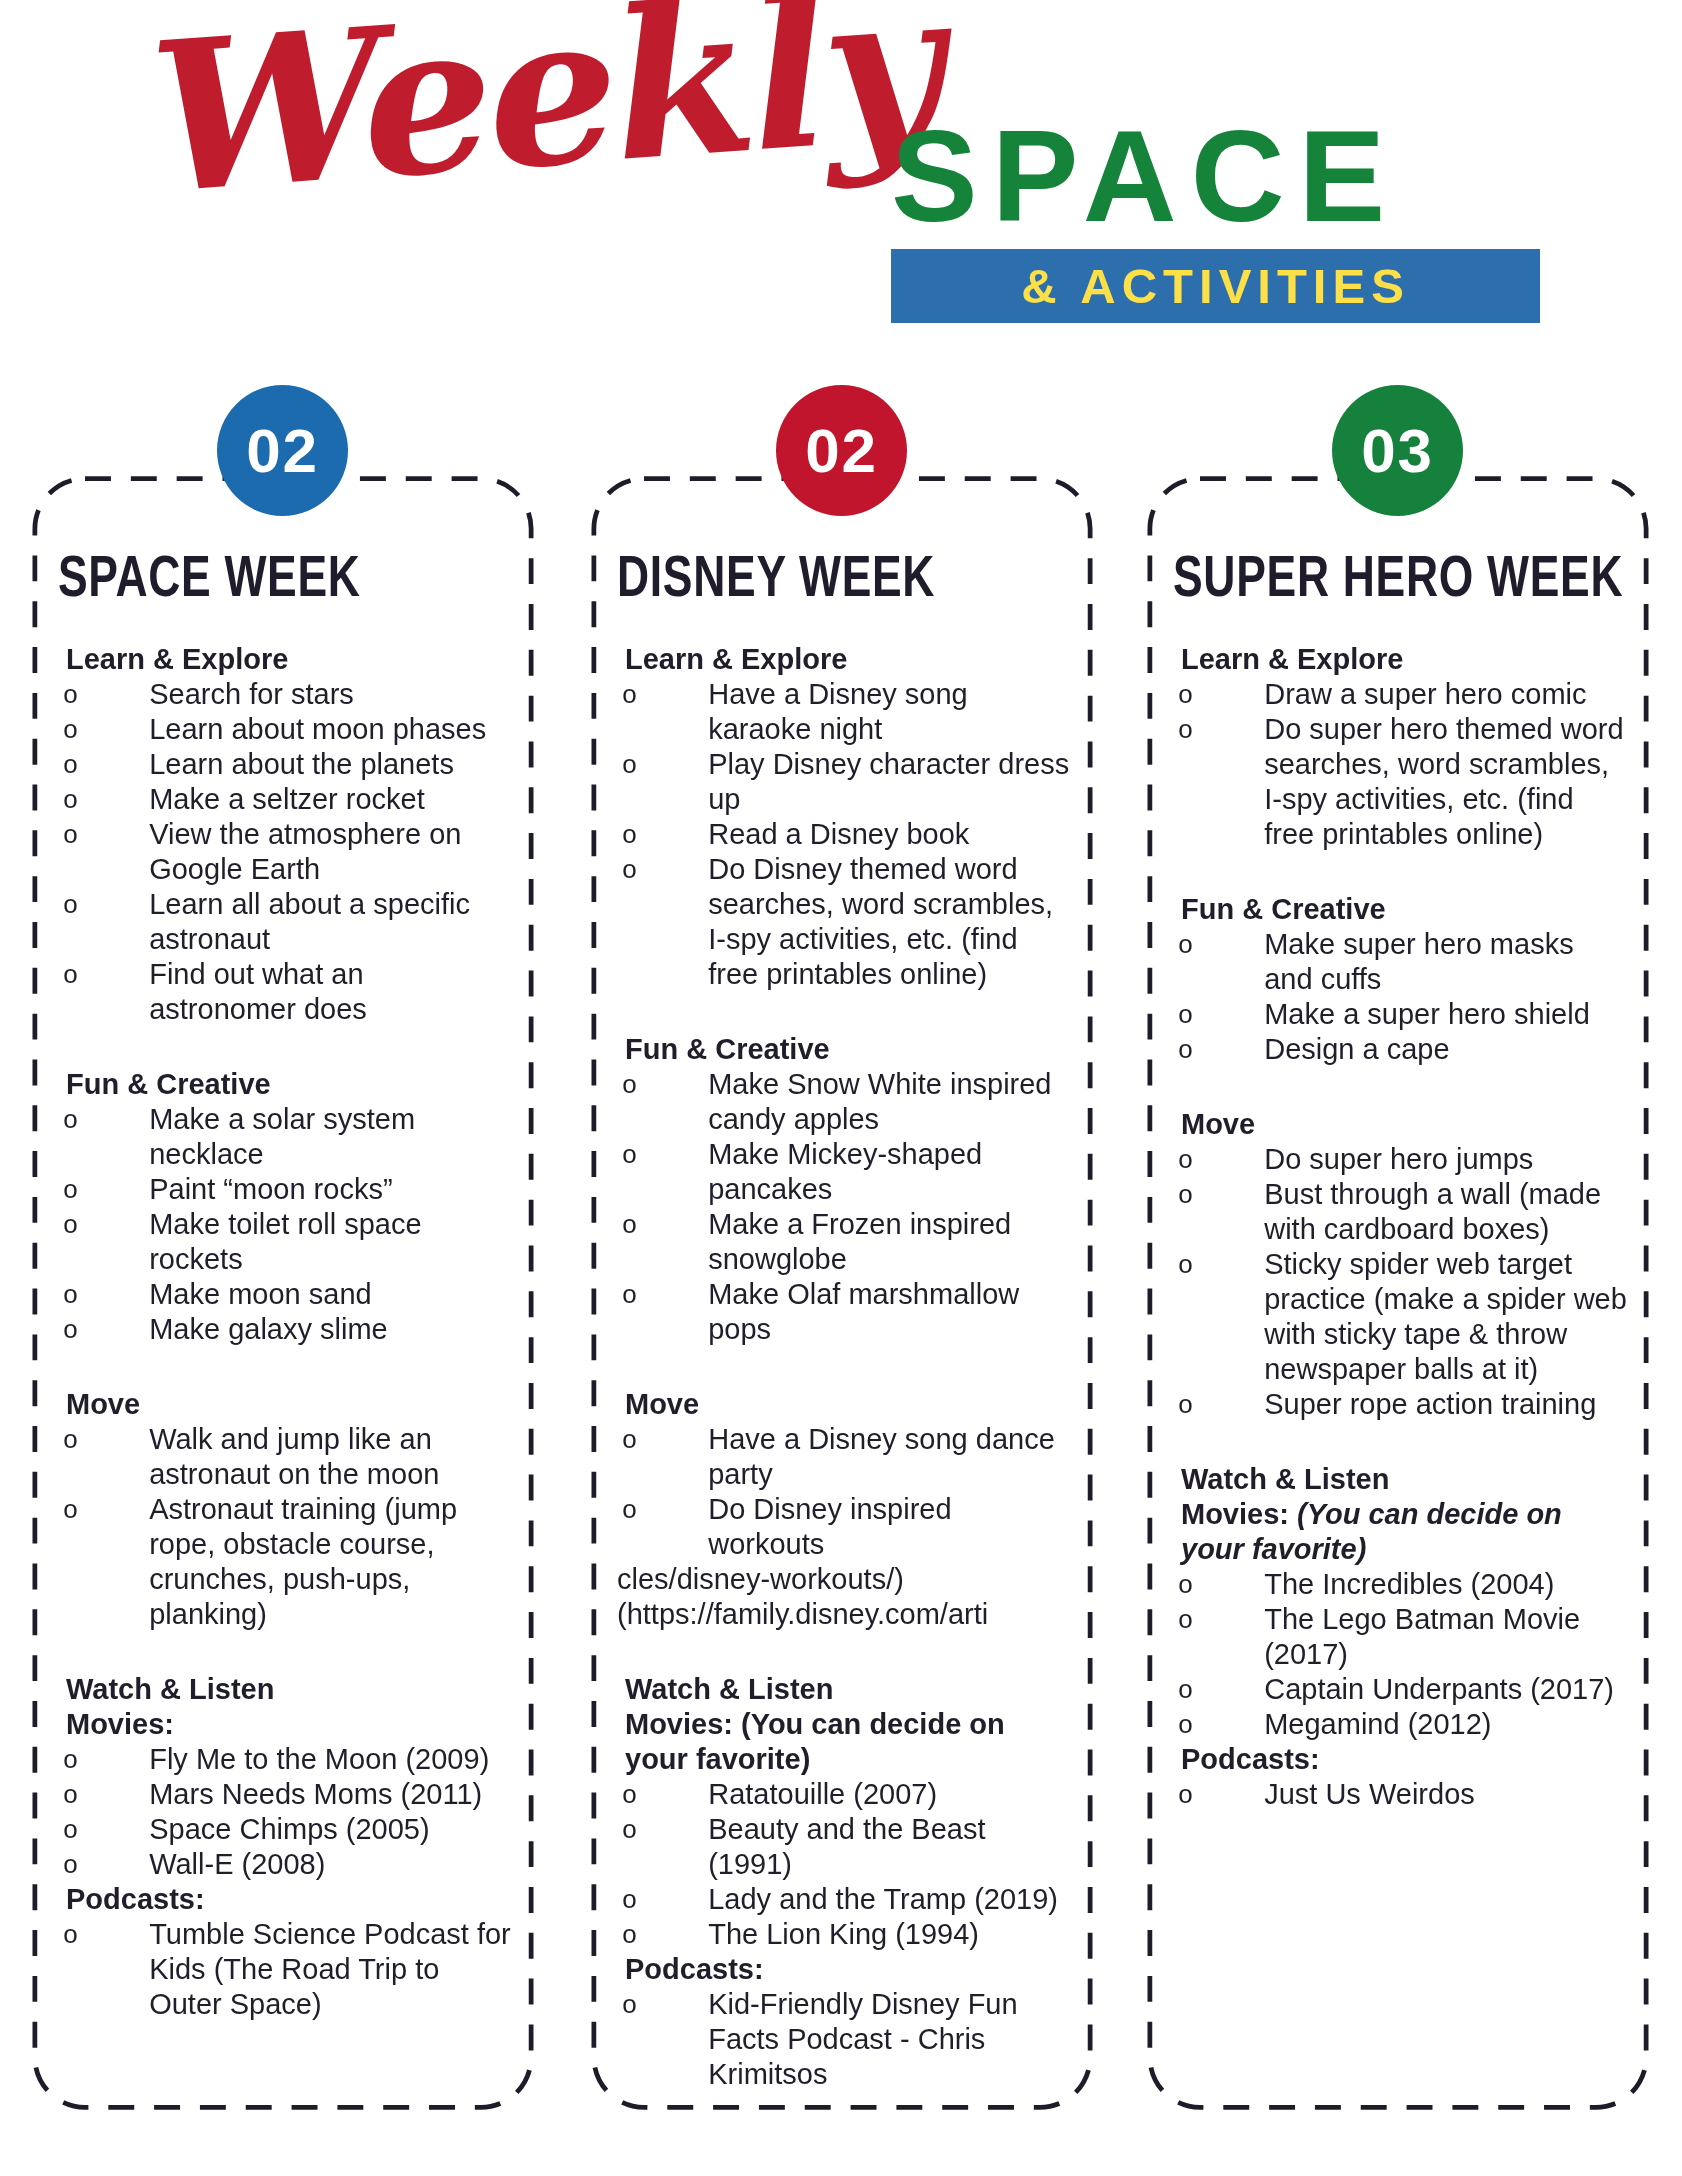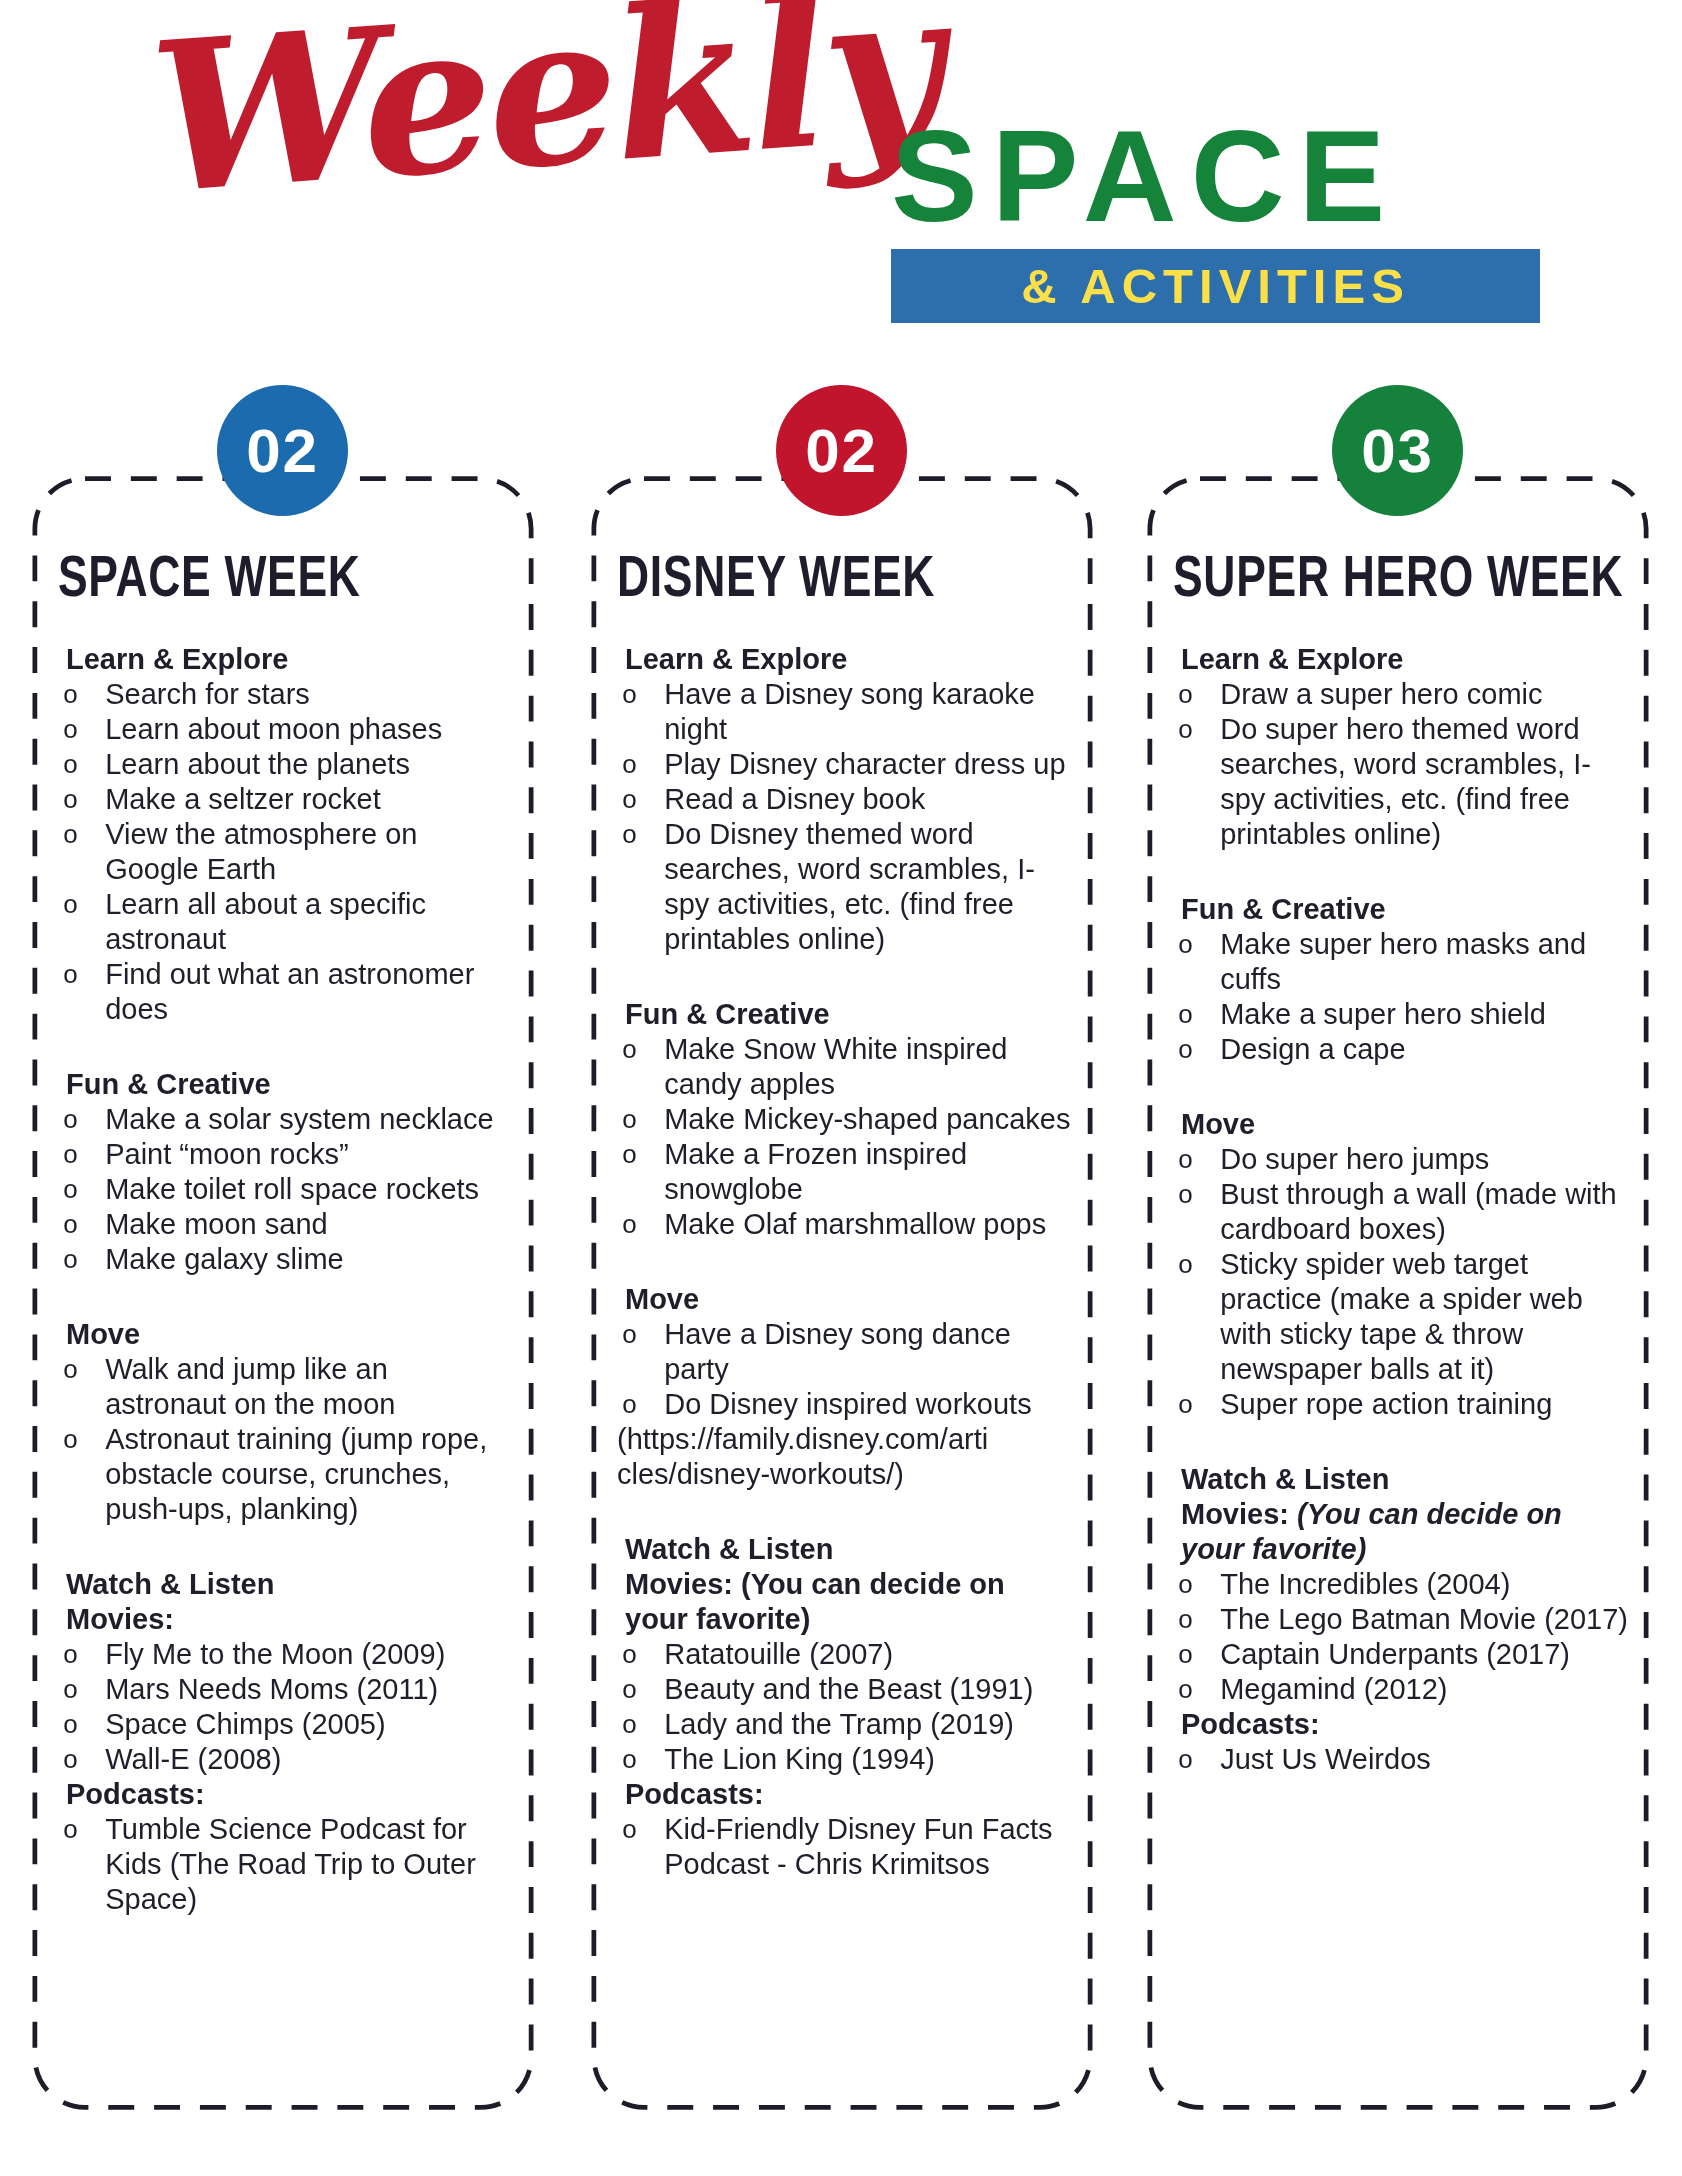--- a/index.html
+++ b/index.html
@@ -29,21 +29,21 @@
 
   .content{position:absolute;left:26px;right:19px;top:69px;}
   .week-title{margin:0 0 35px 0;font-size:57px;line-height:62px;font-weight:bold;
               letter-spacing:0.9px;color:#201c2c;white-space:nowrap;
               transform:scaleX(0.78);transform-origin:left center;}
   .sec{margin-top:40px;}
   .sec.first{margin-top:0;}
   .sec-h{font-size:29px;line-height:35px;font-weight:bold;color:#211d2b;margin-left:8px;}
   .item{display:flex;font-size:29px;line-height:35px;}
   .item .o{flex:0 0 42px;padding-left:5.2px;font-size:26px;}
-  .item .t{flex:1;}
+  .item .t{flex:1;margin-left:44px;}
   .fullline{font-size:29px;line-height:35px;}
   .movies-h .note.it{font-style:italic;}
 </style>
 </head>
 <body>
 
 <div class="page">
 
   <div class="w-script">Weekly</div>
   <div class="t-themes">SPACE</div>
@@ -204,22 +204,22 @@
       <div class="sec">
         <div class="sec-h">Move</div>
         <div class="item">
             <span class="o">o</span>
             <span class="t">Have a Disney song dance party</span>
           </div>
         <div class="item">
             <span class="o">o</span>
             <span class="t">Do Disney inspired workouts</span>
           </div>
+        <div class="fullline">cles/disney-workouts/)</div>
         <div class="fullline">(https://family.disney.com/arti</div>
-        <div class="fullline">cles/disney-workouts/)</div>
       </div>
 
       <div class="sec">
         <div class="sec-h">Watch &amp; Listen</div>
         <div class="sec-h movies-h"><span>Movies: </span><span class="note">(You can decide on your favorite)</span></div>
         <div class="item">
             <span class="o">o</span>
             <span class="t">Ratatouille (2007)</span>
           </div>
         <div class="item">

